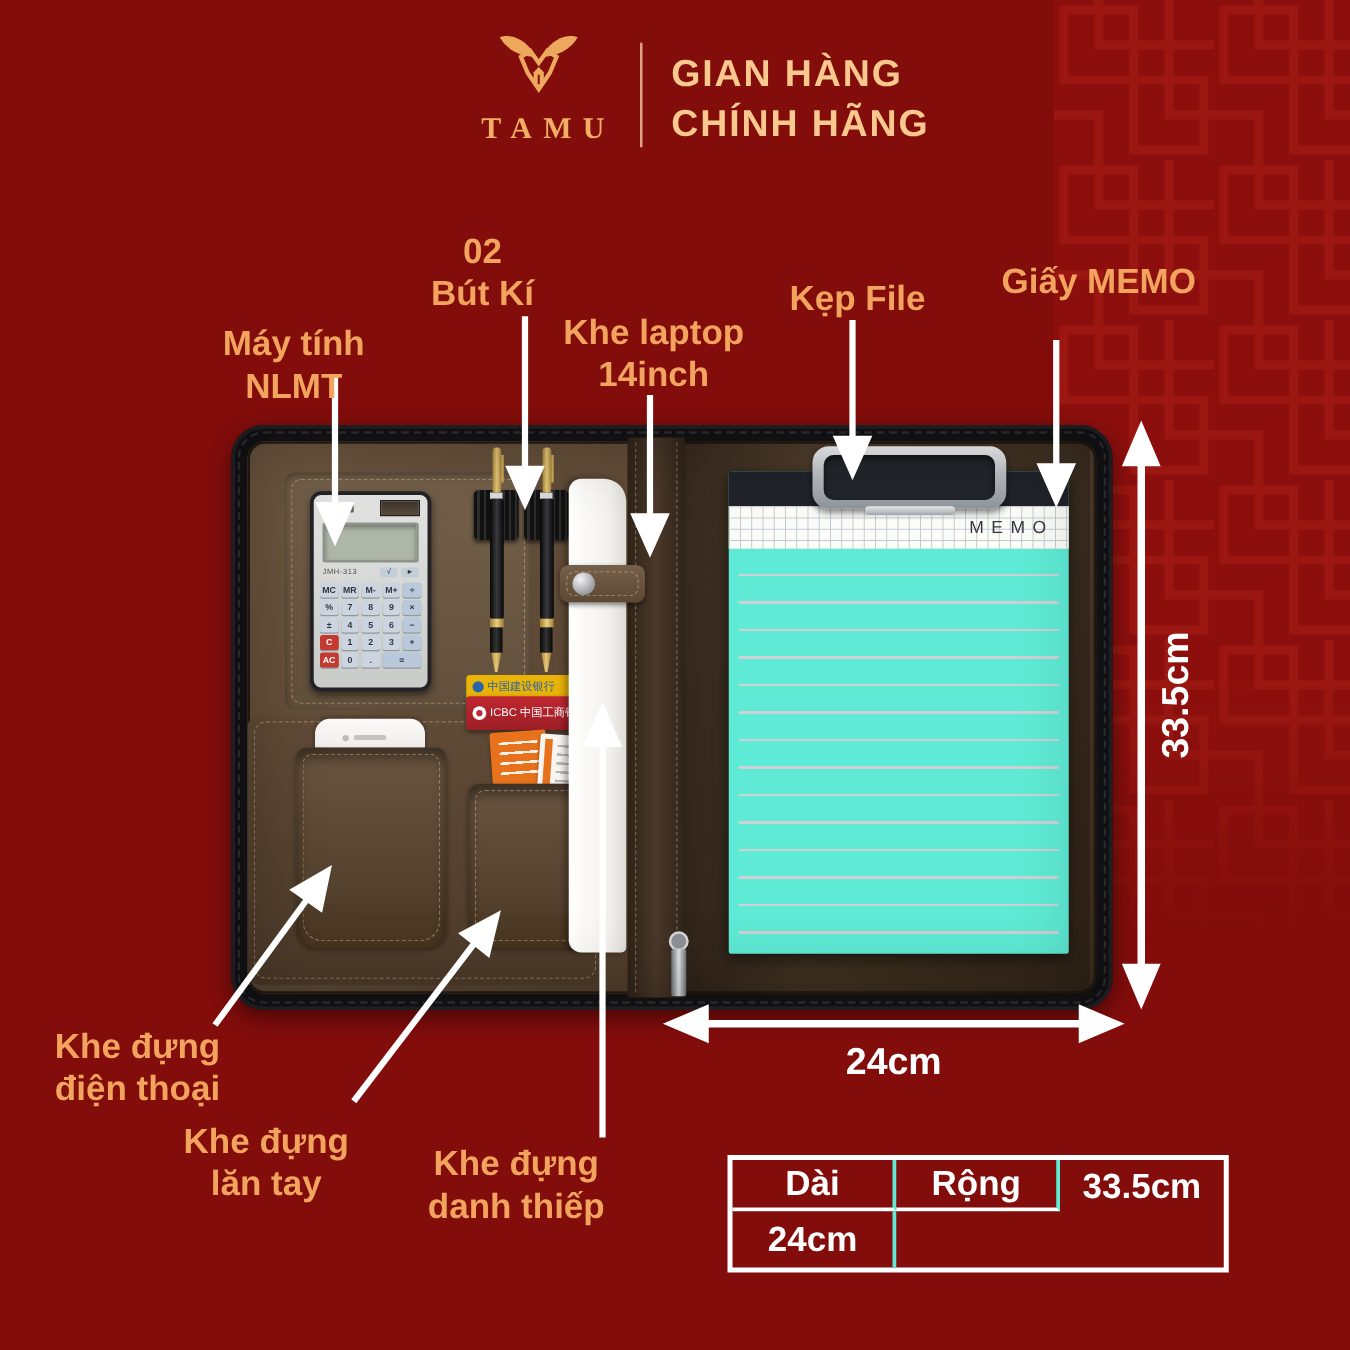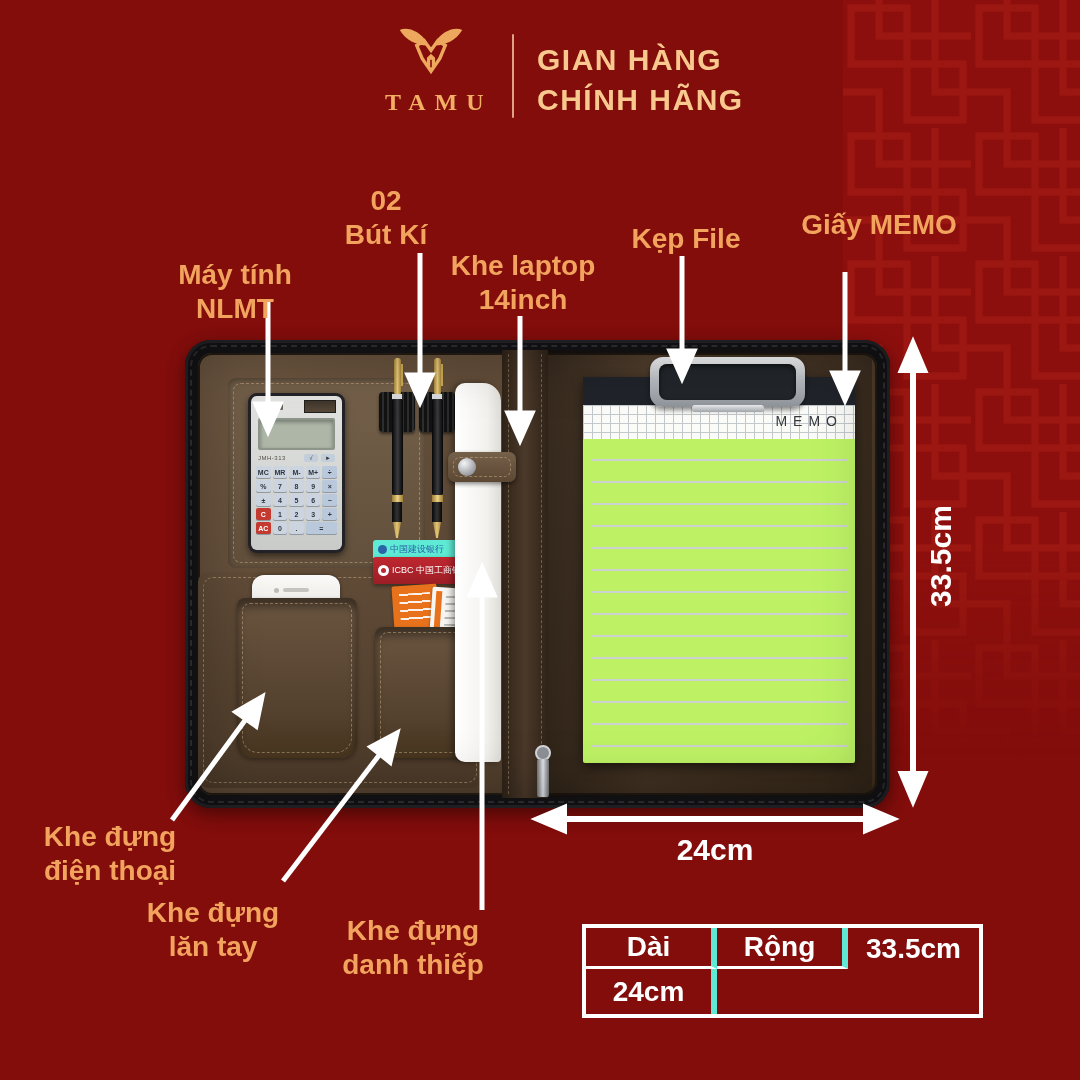--- a/index.html
+++ b/index.html
@@ -35,21 +35,21 @@
   .dim{position:absolute; color:#fff; font-size:30px; font-weight:700; z-index:70; white-space:nowrap;}
   .dim-w{left:715px; top:833px; transform:translateX(-50%);}
   .dim-h{left:941px; top:556px; transform:translate(-50%,-50%) rotate(-90deg);}
   
   .spec-table{position:absolute; left:582px; top:924px; width:393px; z-index:70;
     display:grid; grid-template-columns:1fr 1fr 1fr; grid-template-rows:41px 45px;
     border:4px solid #fff;}
   .spec-cell{display:flex; align-items:center; justify-content:center;
     color:#fff; font-size:28px; font-weight:700;}
   .spec-cell.h{border-bottom:3px solid #fff;}
-  .spec-cell:not(:nth-child(3n)){border-right:6px solid #5eead4;text-align:center;}
+  .spec-cell:not(:nth-child(3n)){border-right:3px solid #5eead4;text-align:center;}
   
   .overlay{position:absolute; left:0; top:0; z-index:60; pointer-events:none;}
   
   .photo{position:absolute; left:185px; top:340px; width:705px; height:468px; z-index:10;}
   .case{position:absolute; inset:0; background:#141417; border-radius:26px;
     box-shadow:inset 0 0 0 3px #26262b, 0 6px 18px rgba(0,0,0,.45);}
   .case::before{content:""; position:absolute; inset:5px; border:2px dashed #303036; border-radius:21px;}
   .interior{position:absolute; inset:13px; border-radius:14px;
     background:linear-gradient(135deg,#6d5741 0%, #5a4633 45%, #41311f 100%);
     box-shadow:inset 0 0 0 2px #241c13;}
@@ -100,21 +100,21 @@
   .biz-orange{left:208px; top:245px; width:45px; height:47px; z-index:3; background:#e8721c;
     border-radius:2px; transform:rotate(-4deg); box-shadow:0 1px 3px rgba(0,0,0,.4);}
   .biz-orange::after{content:""; position:absolute; inset:8px 7px;
     background:repeating-linear-gradient(180deg, rgba(255,255,255,.9) 0 2px, transparent 2px 8px);}
   .biz-white{left:246px; top:248px; width:40px; height:46px; z-index:3; background:#f6f5f1;
     border-radius:2px; transform:rotate(4deg); box-shadow:0 1px 3px rgba(0,0,0,.4);}
   .biz-white::before{content:""; position:absolute; left:4px; top:4px; bottom:4px; width:6px; background:#e8721c;}
   .biz-white::after{content:""; position:absolute; left:14px; right:5px; top:8px; bottom:8px;
     background:repeating-linear-gradient(180deg, #b9b7b2 0 2px, transparent 2px 7px);}
   
-  .ccb-card{left:188px; top:200px; width:117px; height:18px; z-index:3; background:#5eead4;
+  .ccb-card{left:188px; top:200px; width:117px; height:18px; z-index:3; background:#eab308;
     border-radius:3px 3px 0 0; display:flex; align-items:center; gap:3px; padding:0 5px; box-sizing:border-box;}
   .ccb-logo{width:9px; height:9px; border-radius:50%; background:#2a64a8; flex:0 0 auto;}
   .ccb-text{font-size:9px; color:#2a64a8; white-space:nowrap; overflow:hidden;}
   .icbc-card{left:188px; top:217px; width:117px; height:27px; z-index:3;
     background:linear-gradient(180deg,#c02730,#9c1e26); border-radius:3px;
     display:flex; align-items:center; gap:3px; padding:0 5px; box-sizing:border-box;
     box-shadow:0 2px 4px rgba(0,0,0,.4);}
   .icbc-logo{width:11px; height:11px; border-radius:50%; background:#fff; position:relative; flex:0 0 auto;}
   .icbc-logo::after{content:""; position:absolute; inset:3px; border-radius:50%; background:#c02730;}
   .icbc-text{font-size:9px; color:#fff; white-space:nowrap; overflow:hidden;}
@@ -152,21 +152,21 @@
   .zipper-pull{left:348px; top:405px; width:20px; height:52px; z-index:6;}
   .zp-ring{position:absolute; left:50%; top:0; transform:translateX(-50%);
     width:16px; height:16px; border-radius:50%; background:#8d9094; border:2px solid #d5d7da; box-sizing:border-box;}
   .zp-tab{position:absolute; left:50%; top:14px; transform:translateX(-50%);
     width:12px; height:38px; background:linear-gradient(90deg,#6f7276,#e3e5e8 50%,#6f7276); border-radius:2px;}
   
   .right-overlay{left:363px; top:10px; width:324px; height:448px; z-index:2;
     background:linear-gradient(90deg, rgba(22,15,10,.55), rgba(22,15,10,.2) 30%, rgba(22,15,10,.35));
     border-radius:0 12px 12px 0;}
   .memo-pad{left:398px; top:37px; width:272px; height:386px; z-index:3;
-    background:#bef264; border-radius:2px; box-shadow:0 4px 12px rgba(0,0,0,.55); }
+    background:#5eead4; border-radius:2px; box-shadow:0 4px 12px rgba(0,0,0,.55); }
   .pad-bar{position:absolute; left:0; top:0; right:0; height:28px; background:#20242a;}
   .pad-grid{position:absolute; left:0; top:28px; right:0; height:34px; background-color:#fbfbf8;
     background-image:linear-gradient(90deg,#c3c8cd 1px,transparent 1px),
                      linear-gradient(180deg,#c3c8cd 1px,transparent 1px);
     background-size:9px 9px;}
   .memo-label{position:absolute; right:12px; top:36px; font-size:14px; letter-spacing:6px;
     color:#34393e; z-index:2;}
   .pad-lines{position:absolute; left:8px; right:8px; top:62px; bottom:8px; background:
     repeating-linear-gradient(180deg, transparent 0 20px, #cdd1d4 20px 22px);}
   .clip{position:absolute; left:67px; top:-20px; width:155px; height:50px; border-radius:13px;

